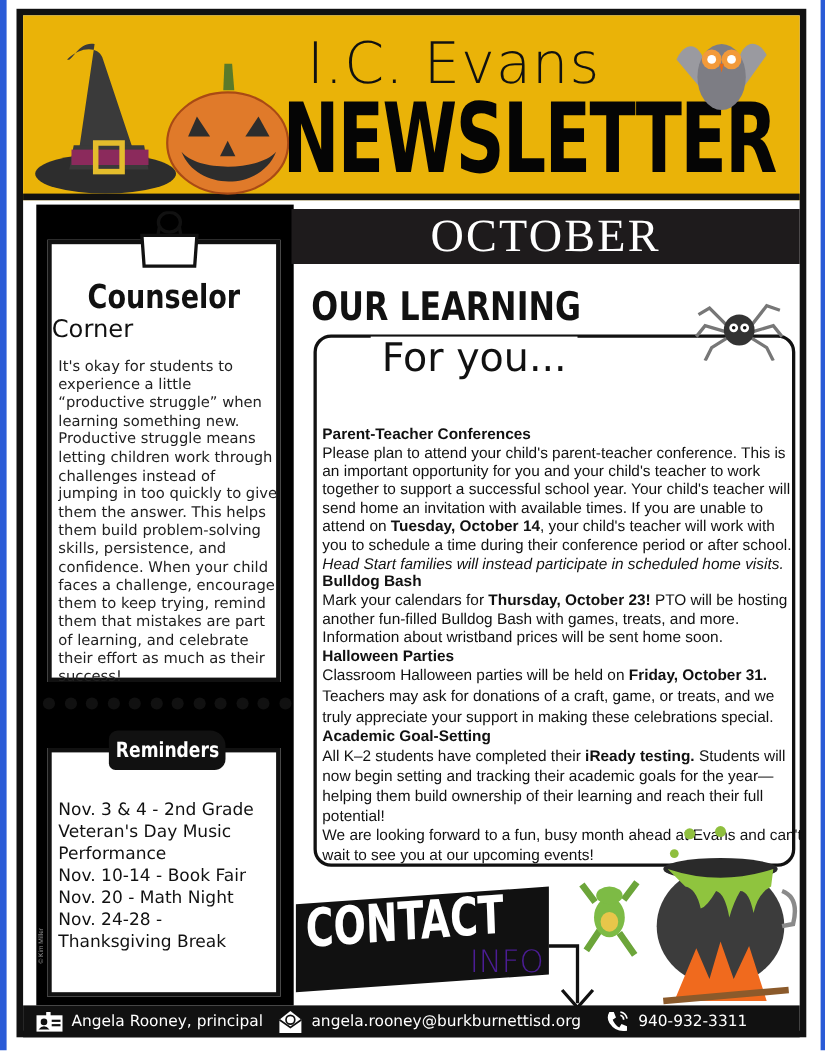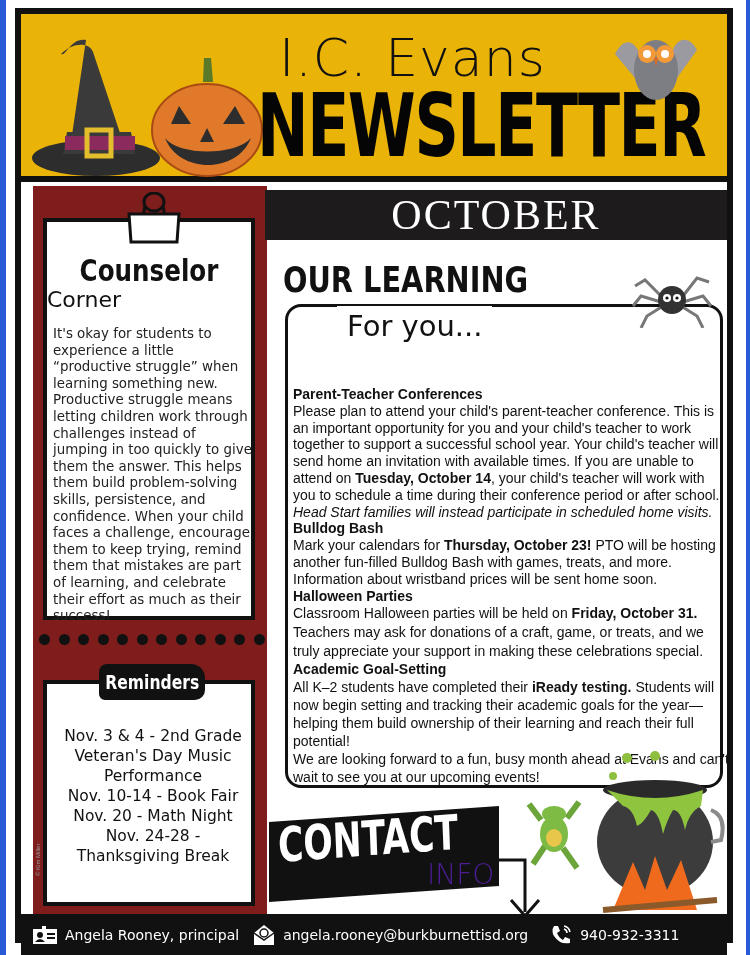--- a/index.html
+++ b/index.html
@@ -12,57 +12,57 @@
   .header { position:absolute; left:0; top:0; width:706px; height:162px; border-bottom:6px solid #111; background:#eab308; }
   .title-small { position:absolute; left:258px; top:14px; font-family:"DejaVu Sans", sans-serif; font-size:52px; font-weight:300; letter-spacing:1px; color:#111; line-height:60px; }
   .title-big { position:absolute; left:236px; top:66px; font-family:"DejaVu Sans", sans-serif; font-size:88px; font-weight:bold; color:#050505; line-height:92px; transform:scaleX(0.70); transform-origin:left top; letter-spacing:-2px; }
 
   
   .hat { position:absolute; left:10px; top:18px; width:130px; height:145px; }
   .pumpkin { position:absolute; left:128px; top:42px; width:115px; height:122px; }
   .owl { position:absolute; left:590px; top:10px; width:90px; height:90px; }
 
   
-  .leftcol { position:absolute; left:12px; top:172px; width:234px; height:728px; background:#7f1d1d; }
+  .leftcol { position:absolute; left:12px; top:172px; width:234px; height:728px; background:#000000; }
   .counselor-box { position:absolute; left:10px; top:32px; width:212px; height:402px; border:4px solid #111; background:#fff; box-sizing:border-box; }
   .clip { position:absolute; left:78px; top:-30px; width:58px; height:56px; }
   .counselor-title { position:absolute; left:0; width:100%; top:32px; text-align:center; font-family:"DejaVu Sans", sans-serif; font-weight:bold; font-size:30px; line-height:34px; transform:scaleX(0.82); }
   .counselor-sub { position:absolute; left:0; width:100%; top:66px; text-align:left; font-family:"DejaVu Sans", sans-serif; font-size:22px; line-height:24px; }
   .counselor-text { position:absolute; left:6px; top:104px; width:200px; font-family:"DejaVu Sans", sans-serif; font-size:13.4px; line-height:16.6px; color:#222; }
 
   .dots { position:absolute; left:6px; top:448px; width:226px; height:14px; display:flex; justify-content:space-between; }
   .dot { width:11px; height:11px; border-radius:50%; background:#111; }
 
-  .rem-box { position:absolute; left:10px; top:494px; width:212px; height:226px; border:4px solid #111; background:#fff; box-sizing:border-box;text-align:center; }
+  .rem-box { position:absolute; left:10px; top:494px; width:212px; height:226px; border:4px solid #111; background:#fff; box-sizing:border-box; }
   .rem-tag { position:absolute; left:52px; top:-20px; width:106px; height:36px; background:#111; border-radius:8px 14px 10px 6px; color:#fff; display:flex; align-items:center; justify-content:center; }
   .rem-tag span { font-family:"DejaVu Sans", sans-serif; font-weight:bold; font-size:19px; transform:scaleX(0.82); display:inline-block; }
   .rem-list { position:absolute; left:6px; top:42px; width:200px; font-family:"DejaVu Sans", sans-serif; font-size:15.5px; line-height:20px; color:#111; }
   .rem-list div { margin:0; }
   .watermark { position:absolute; left:2px; top:690px; font-size:6px; color:#999; transform:rotate(-90deg); transform-origin:left top; white-space:nowrap; }
 
   
   .october-bar { position:absolute; left:244px; top:176px; width:462px; height:50px; background:#1e1b1c; color:#fff; text-align:center; }
   .october-bar span { font-family:Liberation Serif, serif; font-size:42px; line-height:50px; letter-spacing:2px; font-weight:300; }
   .learning-title { position:absolute; left:262px; top:246px; font-family:"DejaVu Sans", sans-serif; font-weight:bold; font-size:36px; line-height:40px; transform:scaleX(0.80); transform-origin:left top; color:#111; }
   .learn-box { position:absolute; left:264px; top:290px; width:438px; height:484px; border:3.5px solid #111; border-radius:16px; box-sizing:border-box; background:#fff; }
-  .foryou { position:absolute; left:316px; top:292px; padding:0 10px; background:#fff; font-family:"DejaVu Sans", sans-serif; font-size:29px; line-height:40px; color:#111; }
+  .foryou { position:absolute; left:316px; top:292px; padding:0 10px; background:#fff; font-family:"DejaVu Sans", sans-serif; font-size:36px; line-height:40px; color:#111; }
   .spider { position:absolute; left:610px; top:258px; width:82px; height:56px; }
   .learn-text { position:absolute; left:272px; top:346px; width:436px; font-family:"Liberation Sans", sans-serif; font-size:14px; line-height:16.8px; color:#111;margin-top:26px; }
   .learn-text .h { font-weight:bold; }
   .learn-text p { margin:0; }
 
   .contact-tag { position:absolute; left:248px; top:800px; width:230px; height:80px; background:#111; transform:skewY(-4deg); }
   .contact-word { position:absolute; left:256px; top:804px; color:#fff; font-family:"DejaVu Sans", sans-serif; font-weight:bold; font-size:48px; line-height:54px; transform:scaleX(0.72) rotate(-3deg); transform-origin:left top; }
   .info-word { position:absolute; left:406px; top:846px; color:#4c1d95; font-family:"DejaVu Sans", sans-serif; font-size:28px; font-weight:300; line-height:30px; }
   .arrow { position:absolute; left:478px; top:842px; width:70px; height:64px; }
   .frog { position:absolute; left:498px; top:780px; width:70px; height:80px; }
   .cauldron { position:absolute; left:572px; top:736px; width:134px; height:164px; }
 
   
-  .footer { position:absolute; left:0; top:900px; width:706px; height:42px; background:#111; color:#fff; display:flex; align-items:center; font-family:"DejaVu Sans", sans-serif; font-size:14px; }
+  .footer { position:absolute; left:0; top:900px; width:706px; height:29px; background:#111; color:#fff; display:flex; align-items:center; font-family:"DejaVu Sans", sans-serif; font-size:14px; }
   .f-item { display:flex; align-items:center; margin-left:12px; }
   .f-item svg { margin-right:8px; }
 </style>
 </head>
 <body>
 
 <div class="edge-left"></div>
 <div class="edge-right"></div>
 
 <div class="page">

